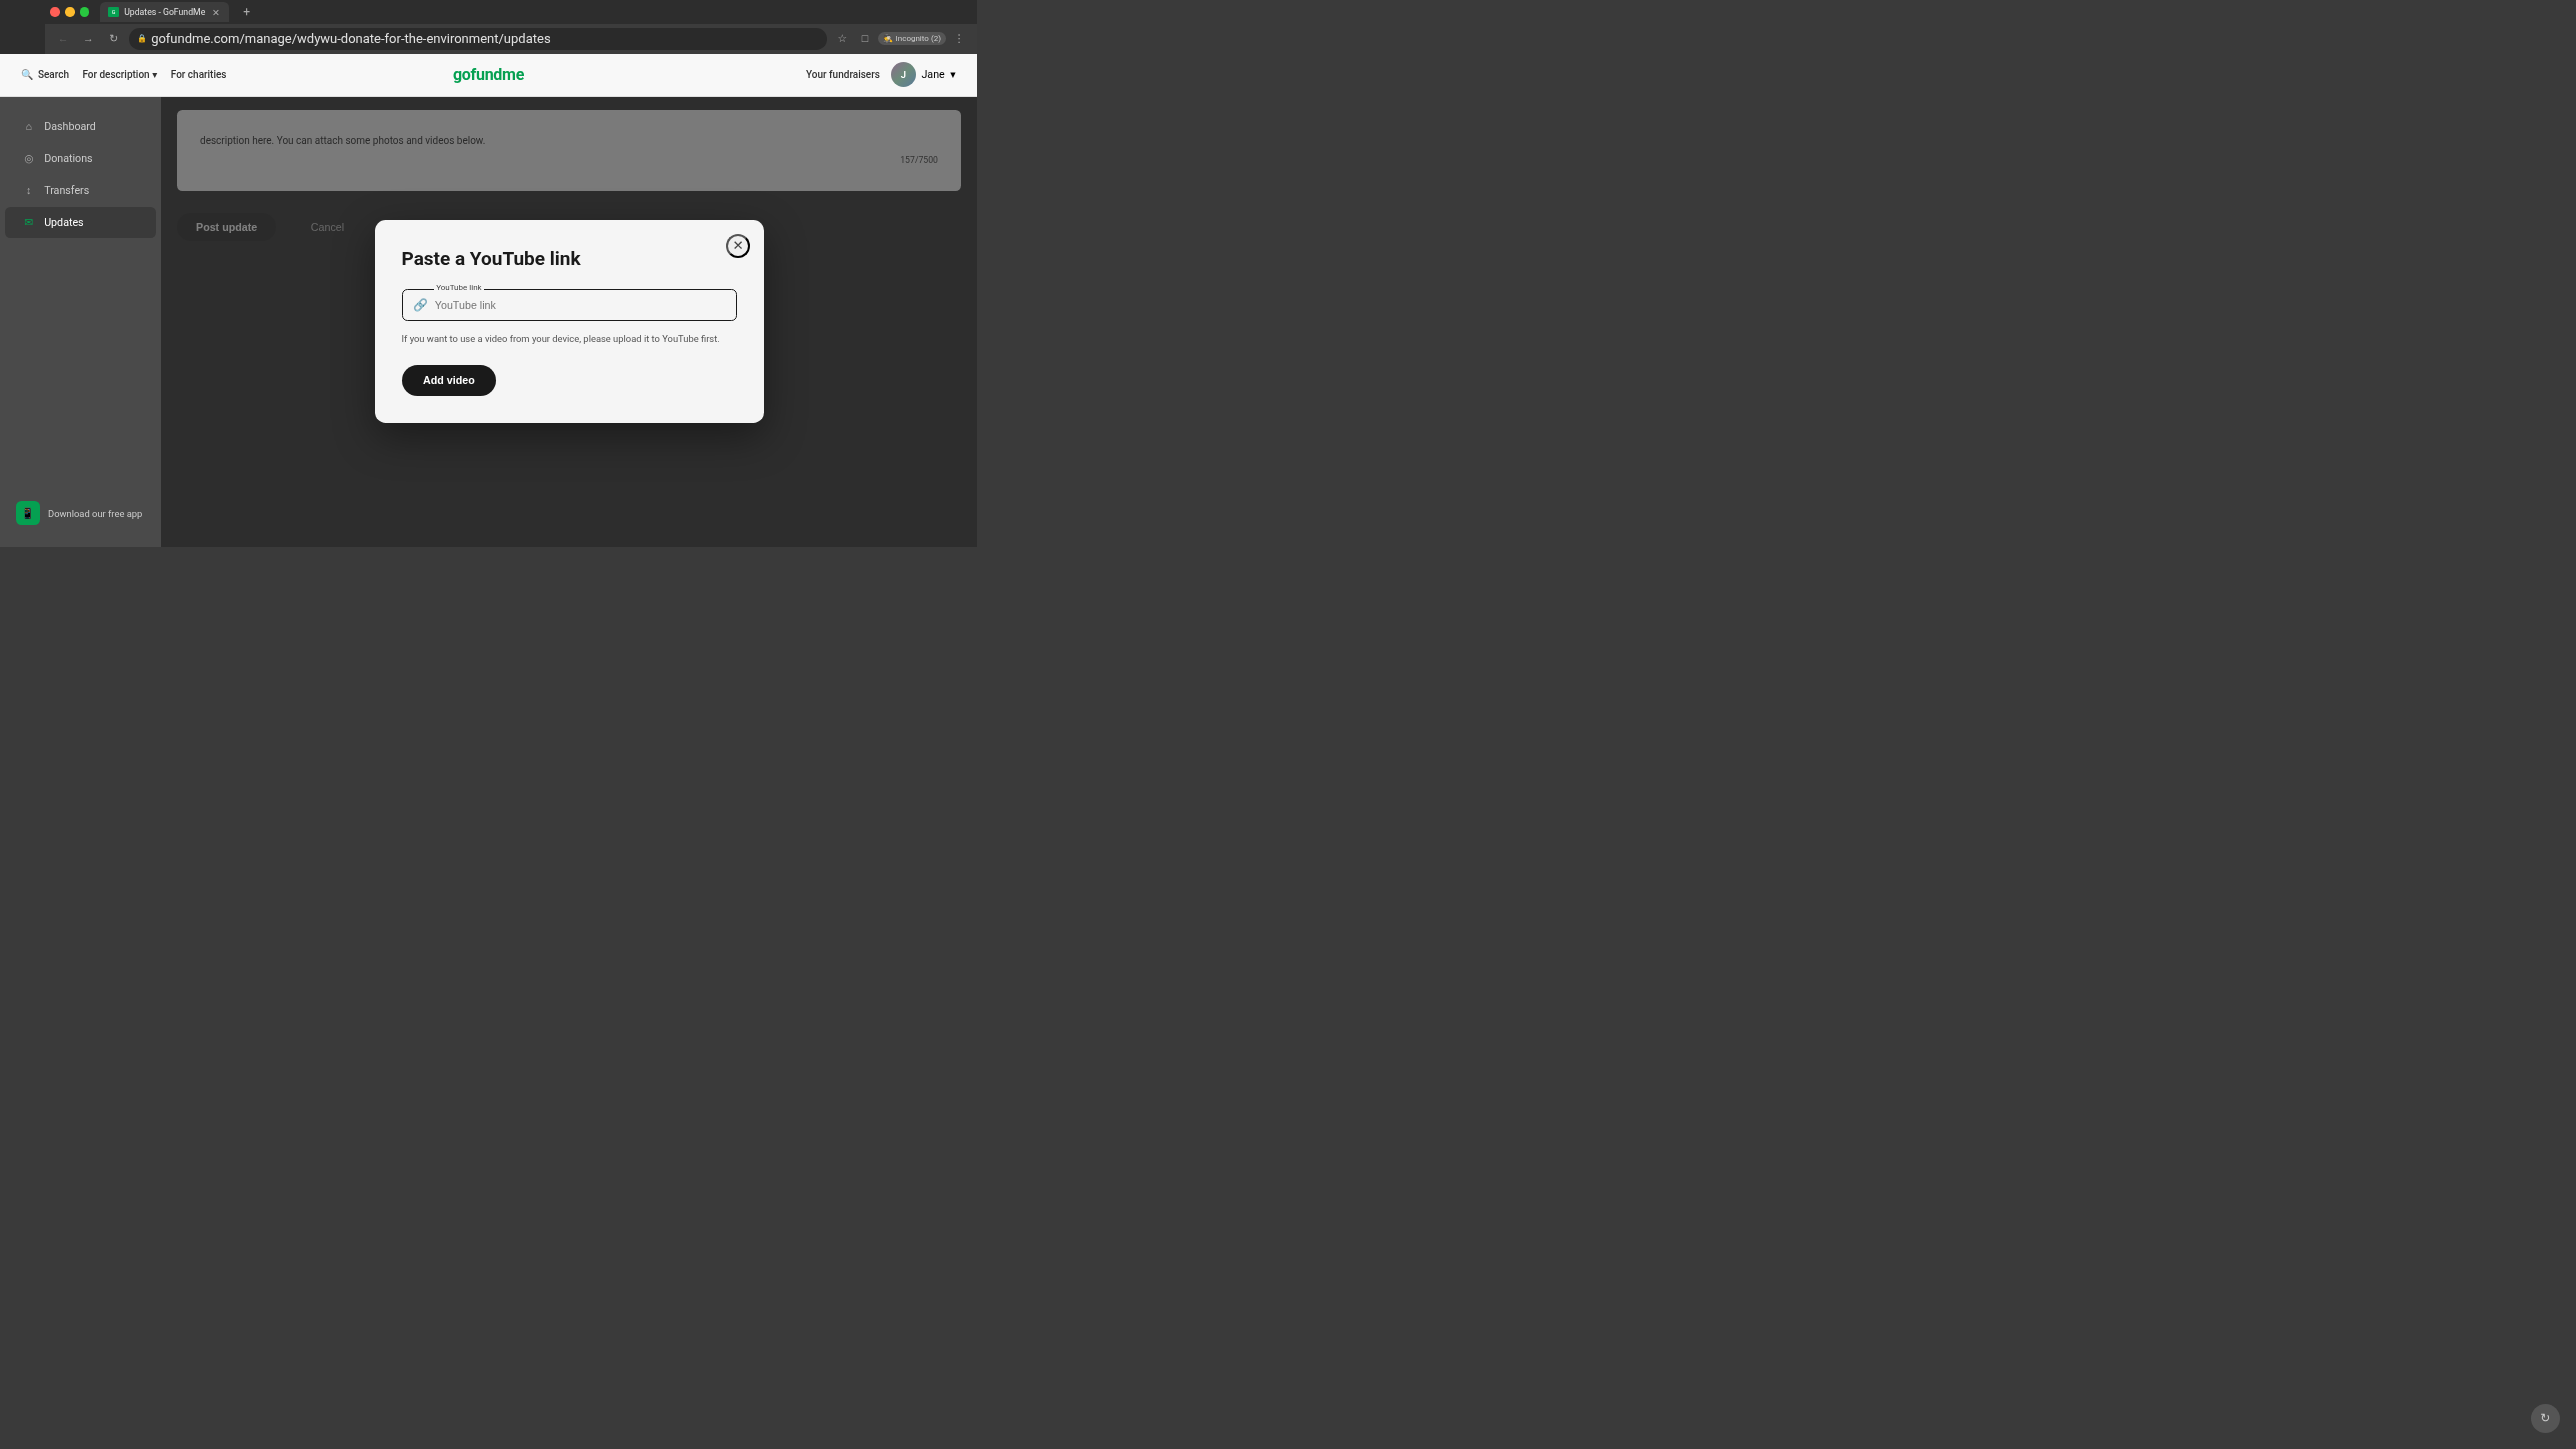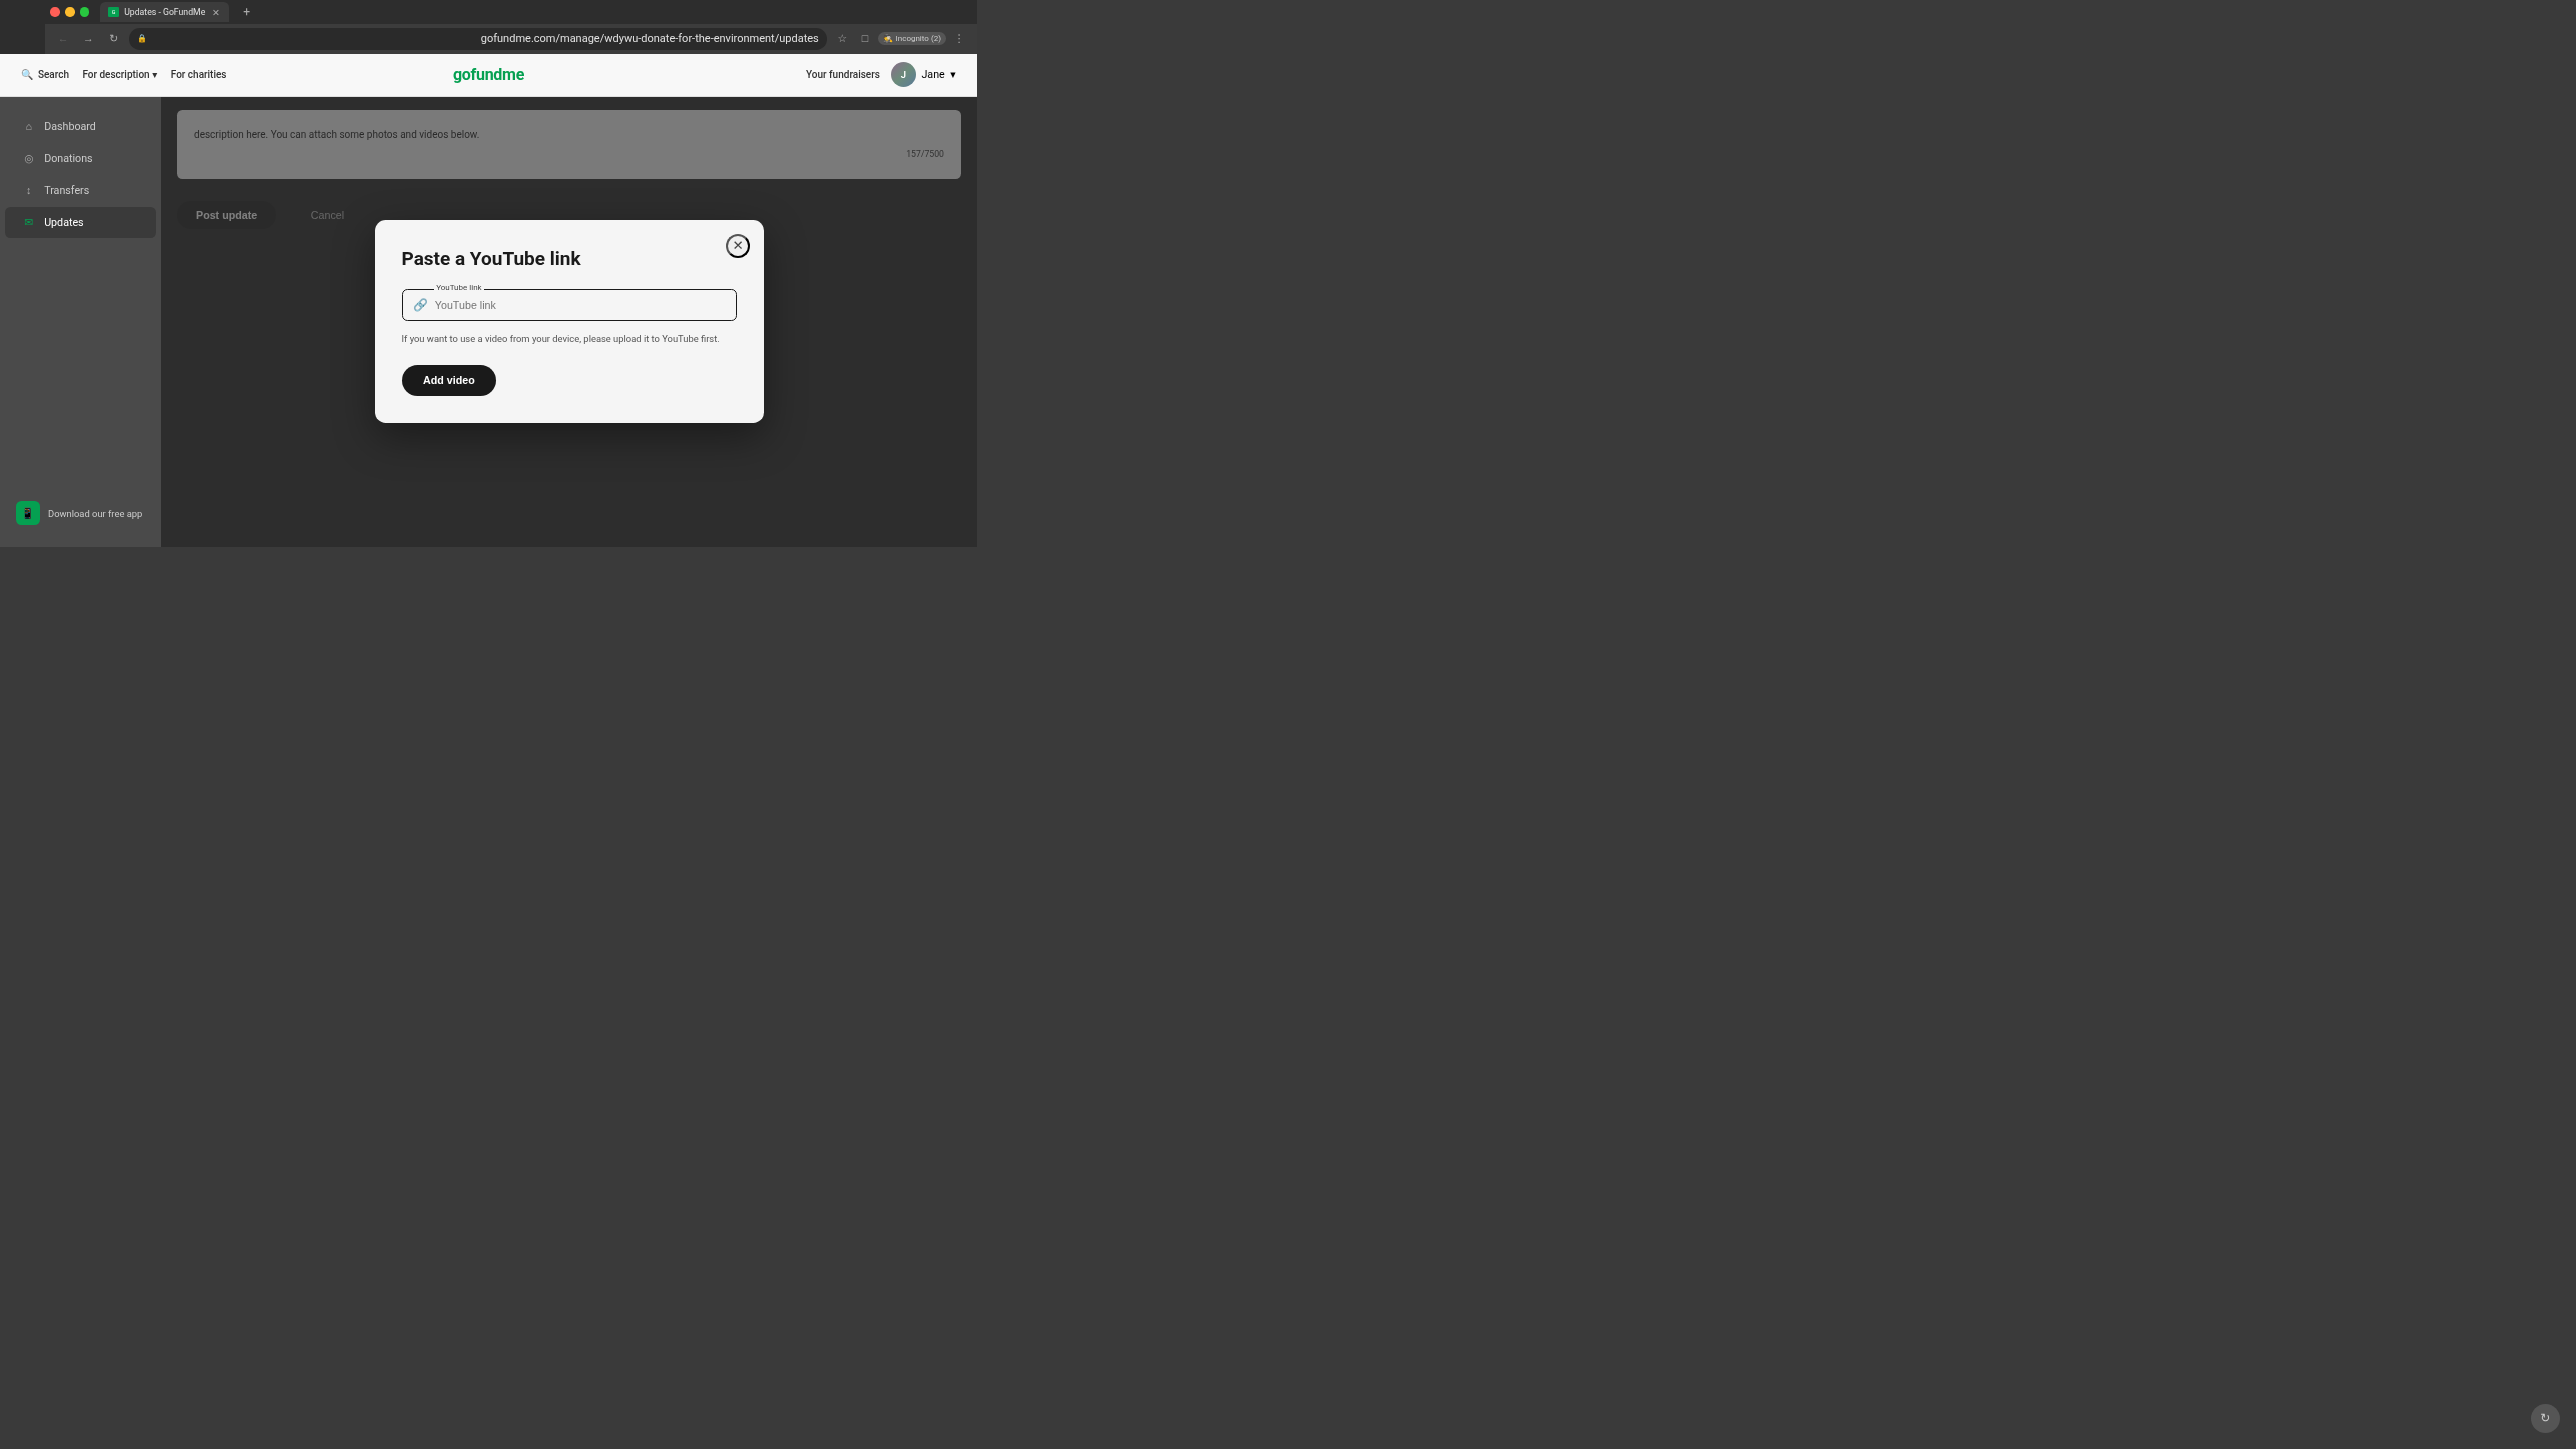--- a/index.html
+++ b/index.html
@@ -112,22 +112,21 @@
     }
 
     .address-bar .lock-icon {
       color: #aaa;
       font-size: 8px;
     }
 
     .address-text {
       flex: 1;
       color: #e0e0e0;
-      font-size: 11px;
-      text-align: right;
+      font-size: 13px;
     }
 
     .toolbar-actions {
       display: flex;
       gap: 2.7px;
       align-items: center;
     }
 
     .incognito-badge {
       background: #555;
@@ -313,21 +312,21 @@
       background: #5a5a5a;
       padding: 13.4px 16px;
       overflow: auto;
       position: relative;
     }
 
     
     .content-text {
       background: #f5f5f5;
       border-radius: 5.4px;
-      padding: 17px;
+      padding: 23px;
       margin-bottom: 10.7px;
       color: #555;
       font-size: 10px;
       line-height: 1.6;
     }
 
     .char-count {
       text-align: right;
       color: #666;
       font-size: 8.7px;

